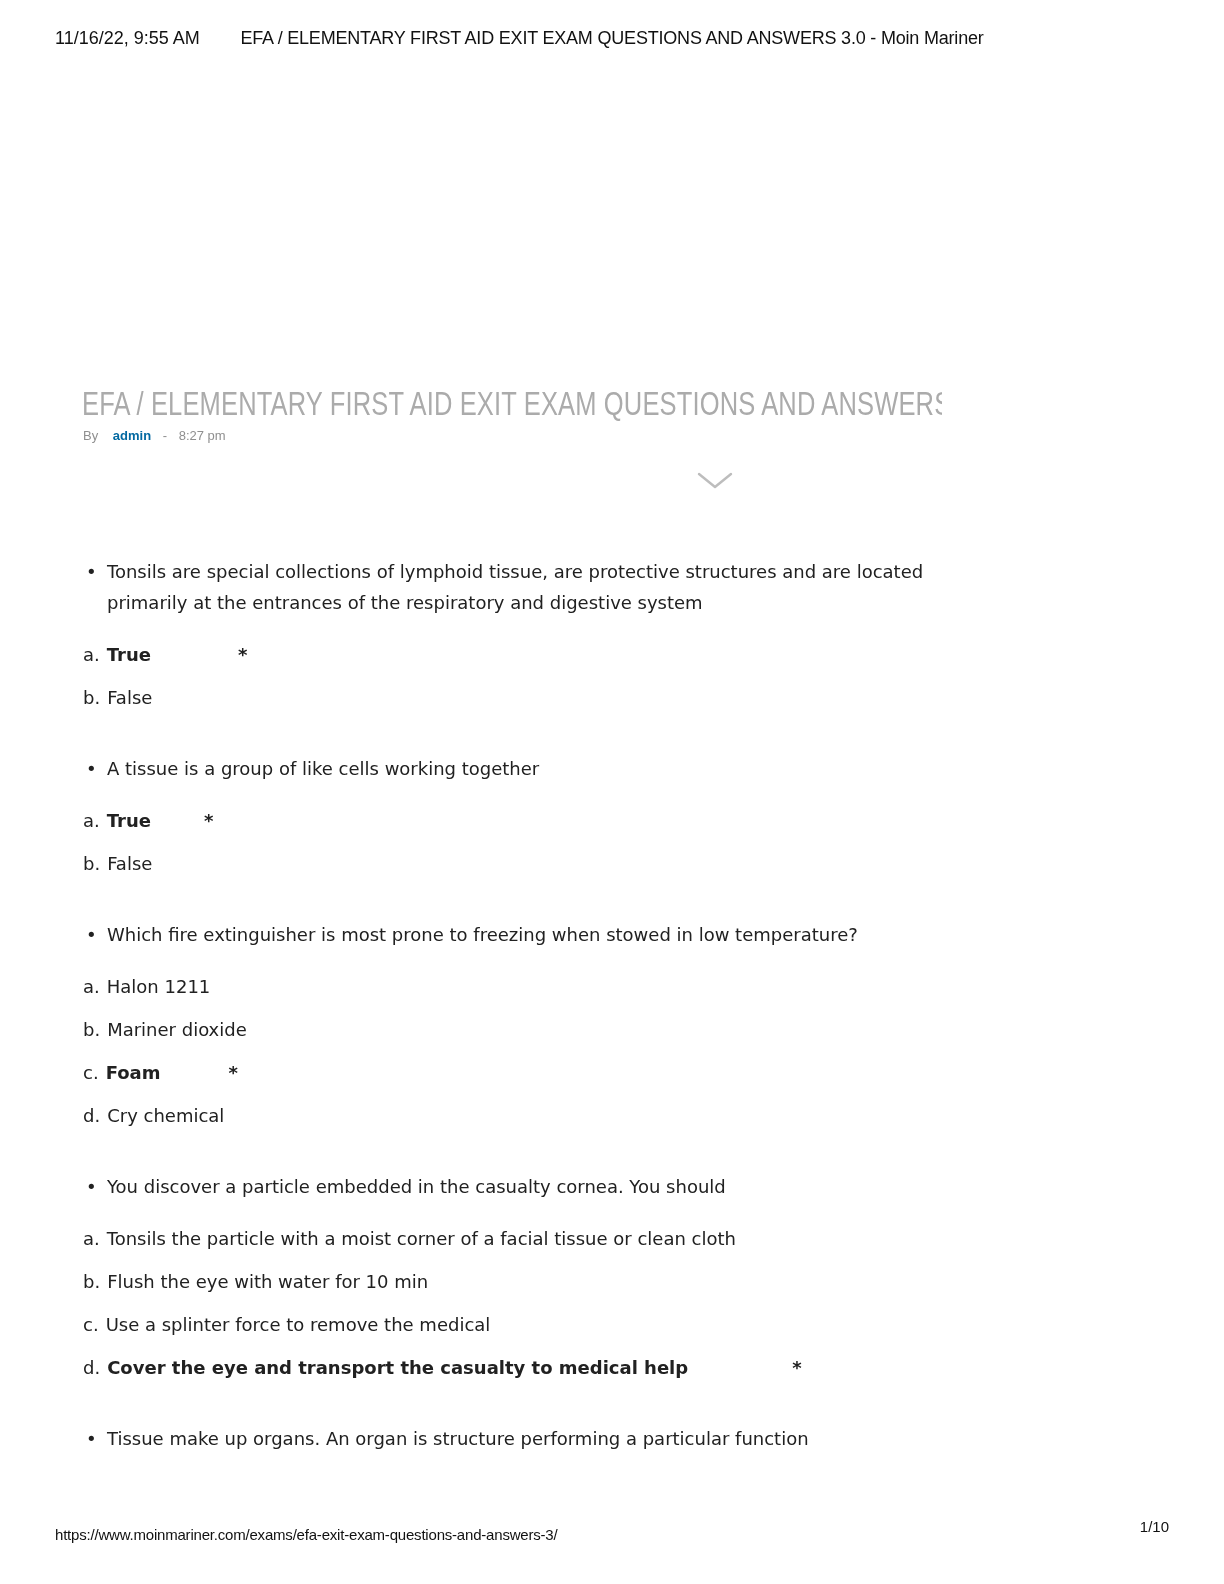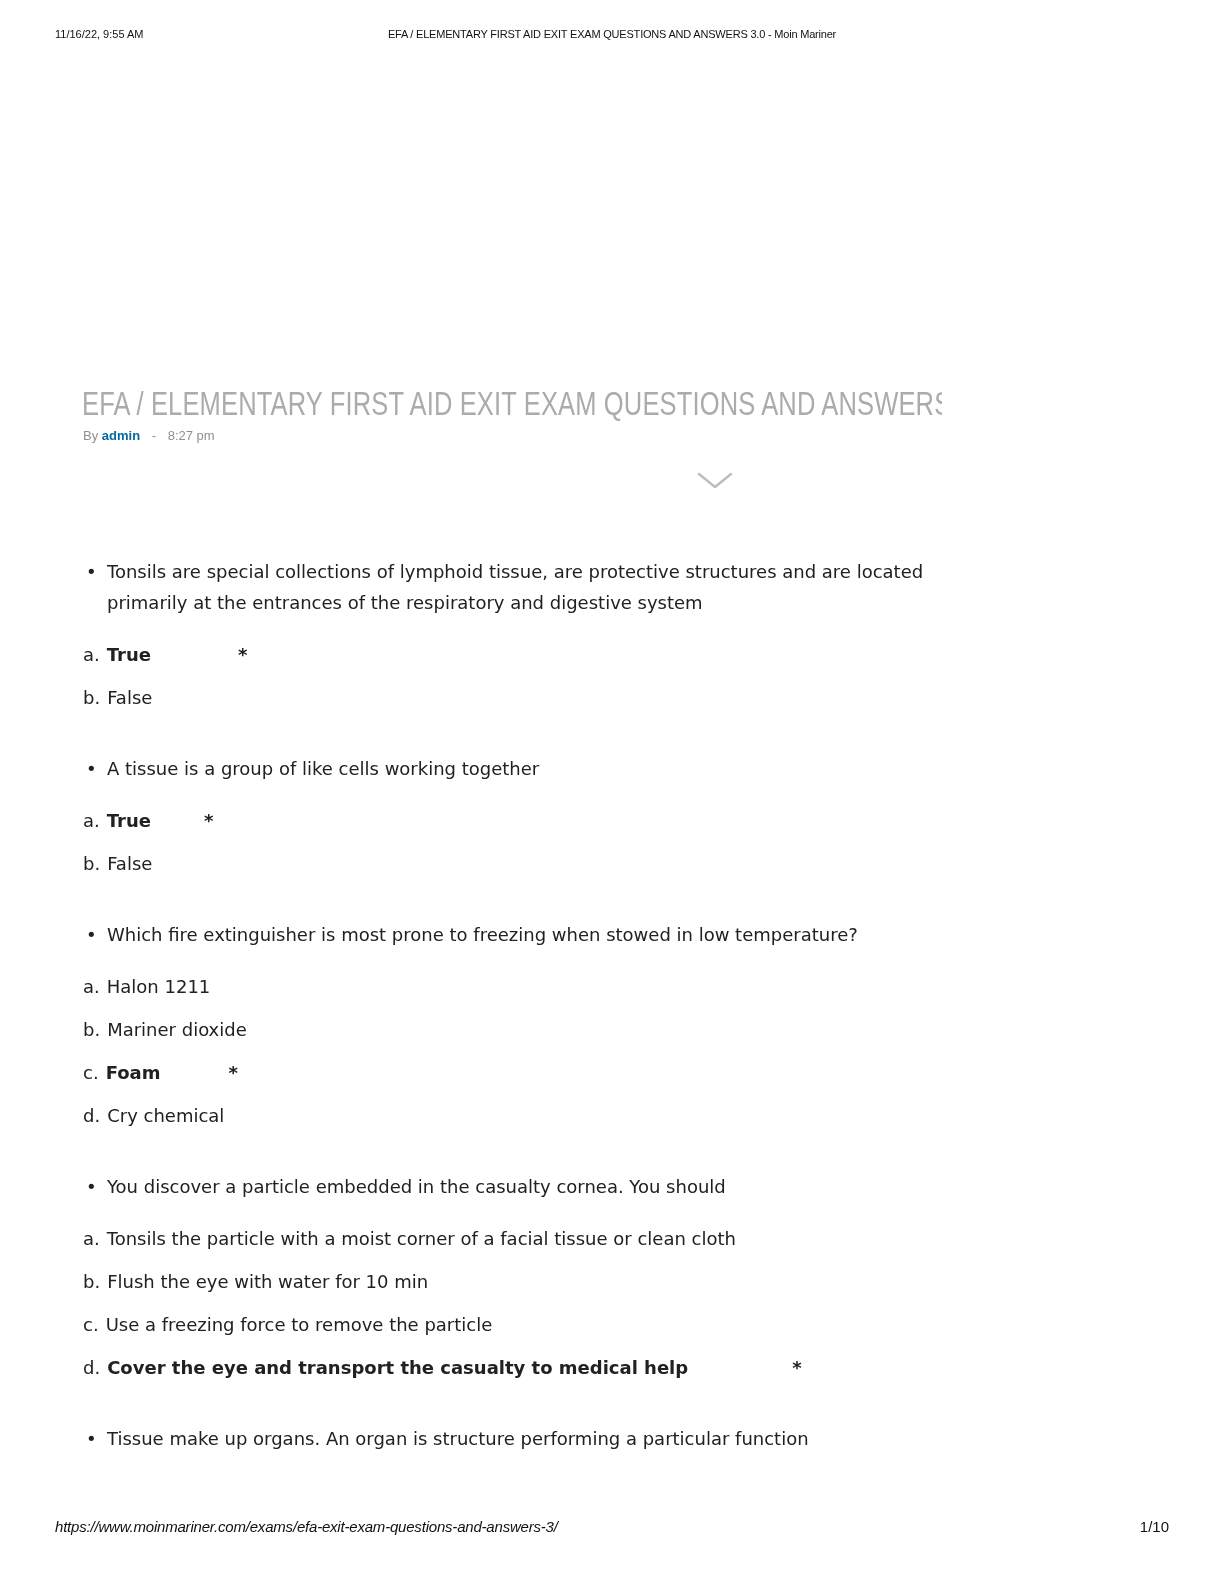--- a/index.html
+++ b/index.html
@@ -8,21 +8,21 @@
     width: 1224px; height: 1584px;
     position: relative;
     font-family: "Liberation Sans", sans-serif;
     color: #1f1f1f;
     overflow: hidden;
   }
 
   
   .print-header {
     position: absolute; top: 28px; left: 55px; right: 55px; height: 20px;
-    font-size: 11px; color: #111111;
+    font-size: 18px; color: #111111;
   }
   .ph-timestamp { position: absolute; left: 0; top: 0; white-space: nowrap; }
   .ph-title {
     position: absolute; left: 0; right: 0; top: 0;
     text-align: center; white-space: nowrap; letter-spacing: -0.2px;
   }
 
   
   .article-title-clip {
     position: absolute; left: 82px; top: 384px;
@@ -34,21 +34,21 @@
     font-size: 34px; font-weight: 400; color: #ababab;
     white-space: nowrap;
     transform: scaleX(0.75); transform-origin: 0 0;
     letter-spacing: 0.2px;
   }
 
   .byline {
     position: absolute; left: 83px; top: 428px;
     font-size: 13px; color: #8f8f8f; white-space: nowrap;
   }
-  .byline .by-label { margin-right: 0; }
+  .byline .by-label { margin-right: 11px; }
   .byline .author { font-weight: 700; color: #0369a1; margin-right: 8px; }
   .byline .sep { margin-right: 8px; }
 
   .chevron-wrap { position: absolute; left: 697px; top: 471px; width: 36px; height: 20px; }
   .chevron-wrap svg { display: block; }
 
   
   .content {
     position: absolute; left: 83px; top: 556px; width: 900px;
     font-family: "DejaVu Sans", sans-serif;
@@ -77,21 +77,21 @@
   .star.gap-1 { margin-left: 87px; }
   .star.gap-2 { margin-left: 53px; }
   .star.gap-3 { margin-left: 68px; }
   .star.gap-4 { margin-left: 104px; }
 
   
   .print-footer {
     position: absolute; left: 55px; right: 55px; top: 1518px; height: 20px;
     font-size: 15px; color: #111111;
   }
-  .pf-url { position: absolute; left: 0; top: 0; white-space: nowrap; letter-spacing: -0.2px; font-style: italic; }
+  .pf-url { position: absolute; left: 0; top: 8px; white-space: nowrap; letter-spacing: -0.2px; }
   .pf-page { position: absolute; right: 0; top: 0; white-space: nowrap; margin-left: 32px; }
 </style>
 </head>
 <body>
 
 <div class="print-header">
   <span class="ph-timestamp">11/16/22, 9:55 AM</span>
   <span class="ph-title">EFA / ELEMENTARY FIRST AID EXIT EXAM QUESTIONS AND ANSWERS 3.0 - Moin Mariner</span>
 </div>
 
@@ -159,21 +159,21 @@
     <span class="q-bullet">•</span>
     <span class="q-text">You discover a particle embedded in the casualty cornea. You should</span>
   </div>
   <div class="answer">
     <span class="ans-label">a.</span><span class="ans-text">Tonsils the particle with a moist corner of a facial tissue or clean cloth</span>
   </div>
   <div class="answer">
     <span class="ans-label">b.</span><span class="ans-text">Flush the eye with water for 10 min</span>
   </div>
   <div class="answer">
-    <span class="ans-label">c.</span><span class="ans-text">Use a freezing force to remove the particle</span>
+    <span class="ans-label">c.</span><span class="ans-text">Use a splinter force to remove the medical</span>
   </div>
   <div class="answer">
     <span class="ans-label">d.</span><span class="ans-text bold">Cover the eye and transport the casualty to medical help</span><span class="star gap-4">*</span>
   </div>
 
   <div class="question">
     <span class="q-bullet">•</span>
     <span class="q-text">Tissue make up organs. An organ is structure performing a particular function</span>
   </div>
 

